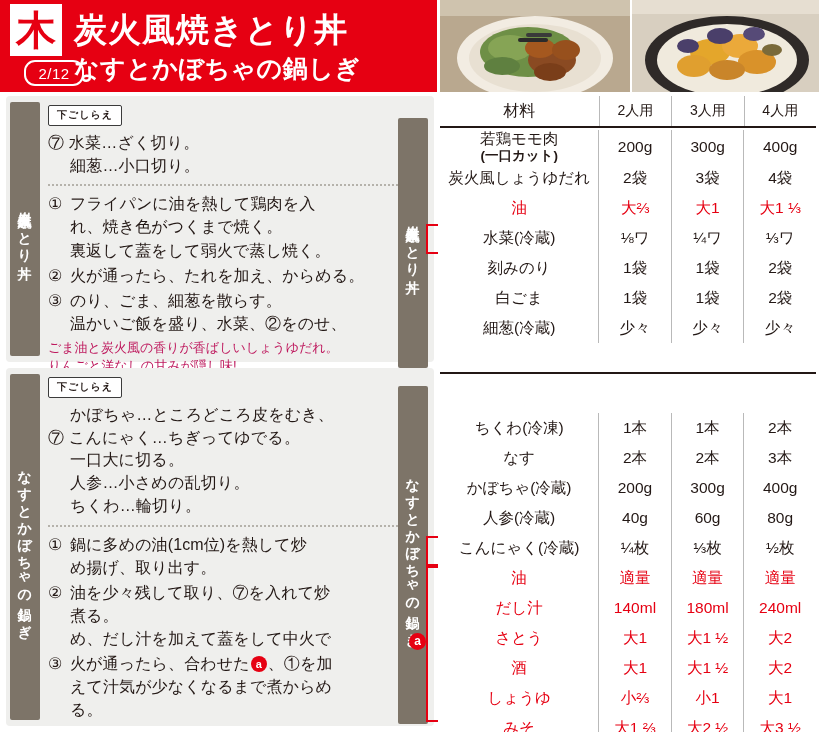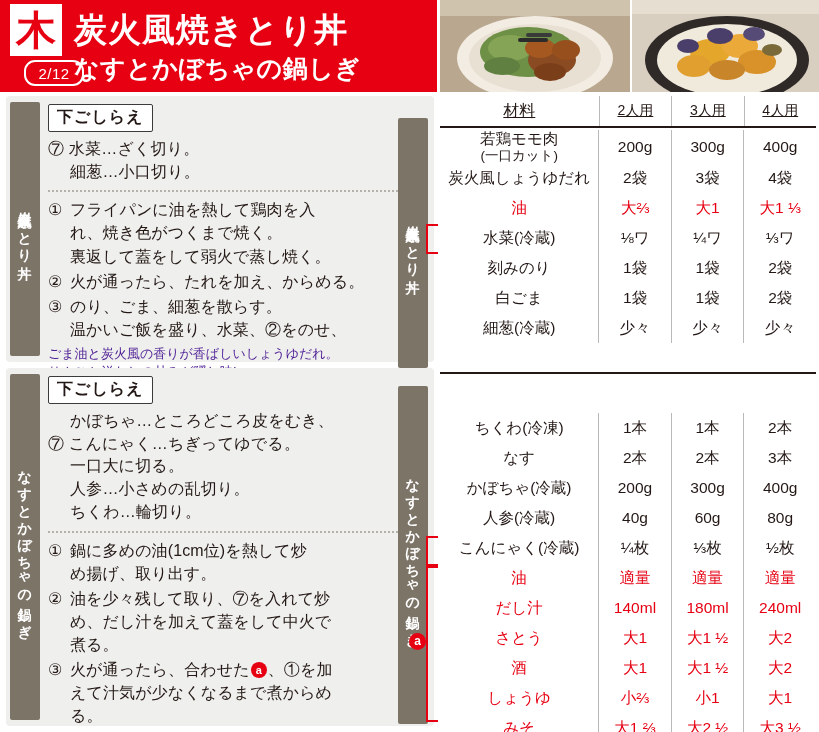--- a/index.html
+++ b/index.html
@@ -127,21 +127,21 @@
     position: absolute;
     left: 42px;
     top: 8px;
     right: 8px;
     bottom: 6px;
   }
   .prep-tag {
     display: inline-block;
     border: 1px solid #3b3b3b;
     background: #ffffff;
-    font-size: 16px;
+    font-size: 10px;
     font-weight: bold;
     padding: 2px 8px 3px 8px;
     border-radius: 2px;
     letter-spacing: 1px;
   }
   .prep-lines {
     margin-top: 6px;
     font-size: 16px;
     line-height: 1.42;
     letter-spacing: 0.2px;
@@ -162,21 +162,21 @@
     padding-left: 22px;
     margin-bottom: 2px;
   }
   .step .num {
     position: absolute;
     left: 0; top: 0;
     font-size: 16px;
   }
   .note {
     margin-top: 4px;
-    color: #4c1d95;
+    color: #be185d;
     font-size: 13px;
     line-height: 1.45;
   }
   .circle-a {
     display: inline-block;
     width: 16px; height: 16px;
     border-radius: 50%;
     background: #e60012;
     color: #ffffff;
     font-size: 11px;
@@ -233,23 +233,23 @@
     border-bottom: 2px solid #231815;
     padding-bottom: 4px;
     height: 24px;
   }
   .hdr-row th.c-q { font-size: 14px; margin-left: 13px; }
   .vline {
     border-left: 1px solid #b9b9b9;
   }
   .red { color: #e60012; }
   .two-line { line-height: 1.15; }
-  .two-line .l2 { font-size: 13.5px; display: block; }
-
-  .thead-tbl { top: 0; text-decoration: underline; }
+  .two-line .l2 { font-size: 13.5px; display: block; font-weight: bold; }
+
+  .thead-tbl { top: 0; }
   .tbl1 { top: 34px; }
   .tbl2 { top: 284px; margin-top: 33px; }
 
   .divider-thick {
     position: absolute;
     left: 42px;
     width: 376px;
     border-top: 2px solid #231815;
   }
   .div-a { top: 276px; }
@@ -370,22 +370,22 @@
         <div class="dotted-sep"></div>
         <div class="steps">
           <div class="step">
             <span class="num">①</span>
             <div>鍋に多めの油(1cm位)を熱して炒</div>
             <div>め揚げ、取り出す。</div>
           </div>
           <div class="step">
             <span class="num">②</span>
             <div>油を少々残して取り、⑦を入れて炒</div>
+            <div>煮る。</div>
             <div>め、だし汁を加えて蓋をして中火で</div>
-            <div>煮る。</div>
           </div>
           <div class="step">
             <span class="num">③</span>
             <div>火が通ったら、合わせた<span class="circle-a">a</span>、①を加</div>
             <div>えて汁気が少なくなるまで煮からめ</div>
             <div>る。</div>
           </div>
         </div>
       </div>
     </div>

